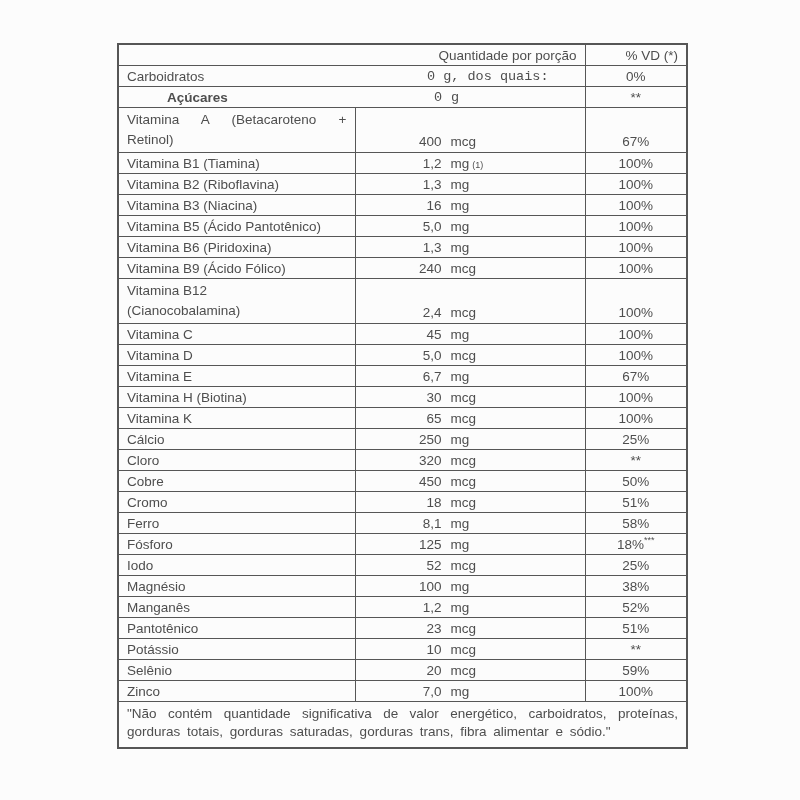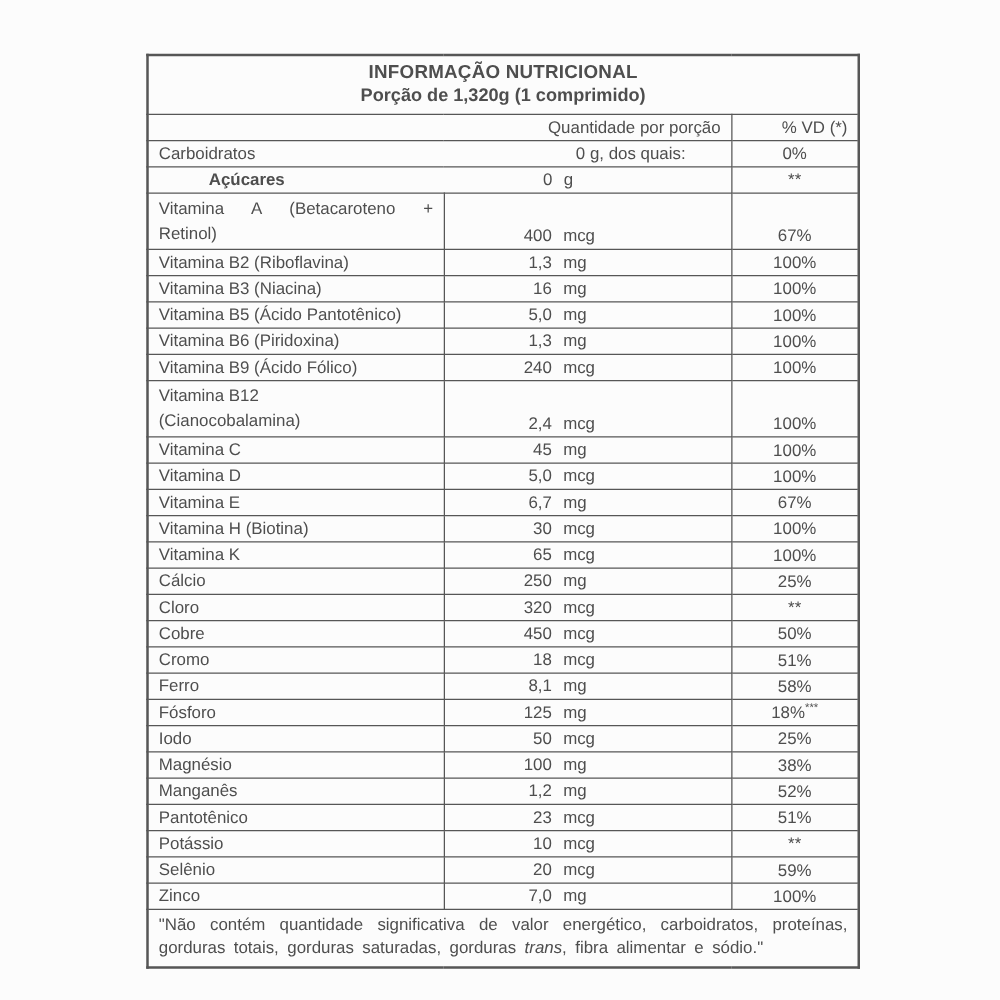--- a/index.html
+++ b/index.html
@@ -49,20 +49,21 @@
   
   td.merged { position: relative; }
   .amtbox {
     position: absolute;
     left: 245px;
     right: 8px;
     top: 0;
     bottom: 0;
     display: flex;
     align-items: center;
+    font-family: Liberation Mono, monospace;
   }
   .amtbox.right-align { justify-content: flex-end; padding-right: 28px; }
   .indent { padding-left: 40px; display: inline-block; font-weight: bold; }
   
   .amt { display: flex; align-items: baseline; }
   .amt .num { width: 78px; text-align: right; }
   .amt .unit { margin-left: 9px; }
   sup { font-size: 9px; line-height: 1; vertical-align: super; }
   .amt sup { margin-left: 3px; }
   
@@ -72,40 +73,34 @@
   .nline-spread { display: block; line-height: 1.5; text-align: justify; text-align-last: justify; }
   
   tr.footer-row td {
     height: auto;
     padding: 3px 8px 6px 8px;
     font-size: 13.5px;
     line-height: 1.33;
     text-align: justify;
     word-spacing: 3px;
   }
-  .it { font-style: italic; }
+  .it { }
 </style>
 </head>
 <body>
 
 <div class="label-wrap">
   <table class="nutri">
     <colgroup>
       <col style="width:237px">
         <col style="width:230px">
         <col style="width:102px">
     </colgroup>
 
     <tbody>
-      <tr class="title-row">
-        <td colspan="3">
-          <span class="title-line">INFORMAÇÃO NUTRICIONAL</span>
-          <span class="subtitle-line">Porção de 1,320g (1 comprimido)</span>
-        </td>
-      </tr>
       <tr class="head-row">
         <td colspan="2">Quantidade por porção</td>
         <td class="c-vd">% VD (*)</td>
       </tr>
       <tr>
         <td colspan="2" class="merged">
           <span>Carboidratos</span>
           <span class="amtbox right-align">0 g, dos quais:</span>
         </td>
         <td class="c-vd">0%</td>
@@ -132,20 +127,31 @@
             <span class="num">400</span>
             <span class="unit">mcg</span>
           </span>
         </td>
         <td class="c-vd">67%</td>
       </tr>
     </tbody>
 
     <tbody>
 
+    <tr>
+        <td class="c-name"><span>Vitamina B1 (Tiamina)</span></td>
+        <td class="c-amt">
+          <span class="amt">
+            <span class="num">1,2</span>
+            <span class="unit">mg</span>
+            <sup>(1)</sup>
+          </span>
+        </td>
+        <td class="c-vd"><span>100%</span><sup></sup></td>
+      </tr>
         <tr>
         <td class="c-name"><span>Vitamina B2 (Riboflavina)</span></td>
         <td class="c-amt">
           <span class="amt">
             <span class="num">1,3</span>
             <span class="unit">mg</span>
             <sup></sup>
           </span>
         </td>
         <td class="c-vd"><span>100%</span><sup></sup></td>
@@ -332,21 +338,21 @@
             <span class="unit">mg</span>
             <sup></sup>
           </span>
         </td>
         <td class="c-vd"><span>18%</span><sup>***</sup></td>
       </tr>
         <tr>
         <td class="c-name"><span>Iodo</span></td>
         <td class="c-amt">
           <span class="amt">
-            <span class="num">50</span>
+            <span class="num">52</span>
             <span class="unit">mcg</span>
             <sup></sup>
           </span>
         </td>
         <td class="c-vd"><span>25%</span><sup></sup></td>
       </tr>
         <tr>
         <td class="c-name"><span>Magnésio</span></td>
         <td class="c-amt">
           <span class="amt">

